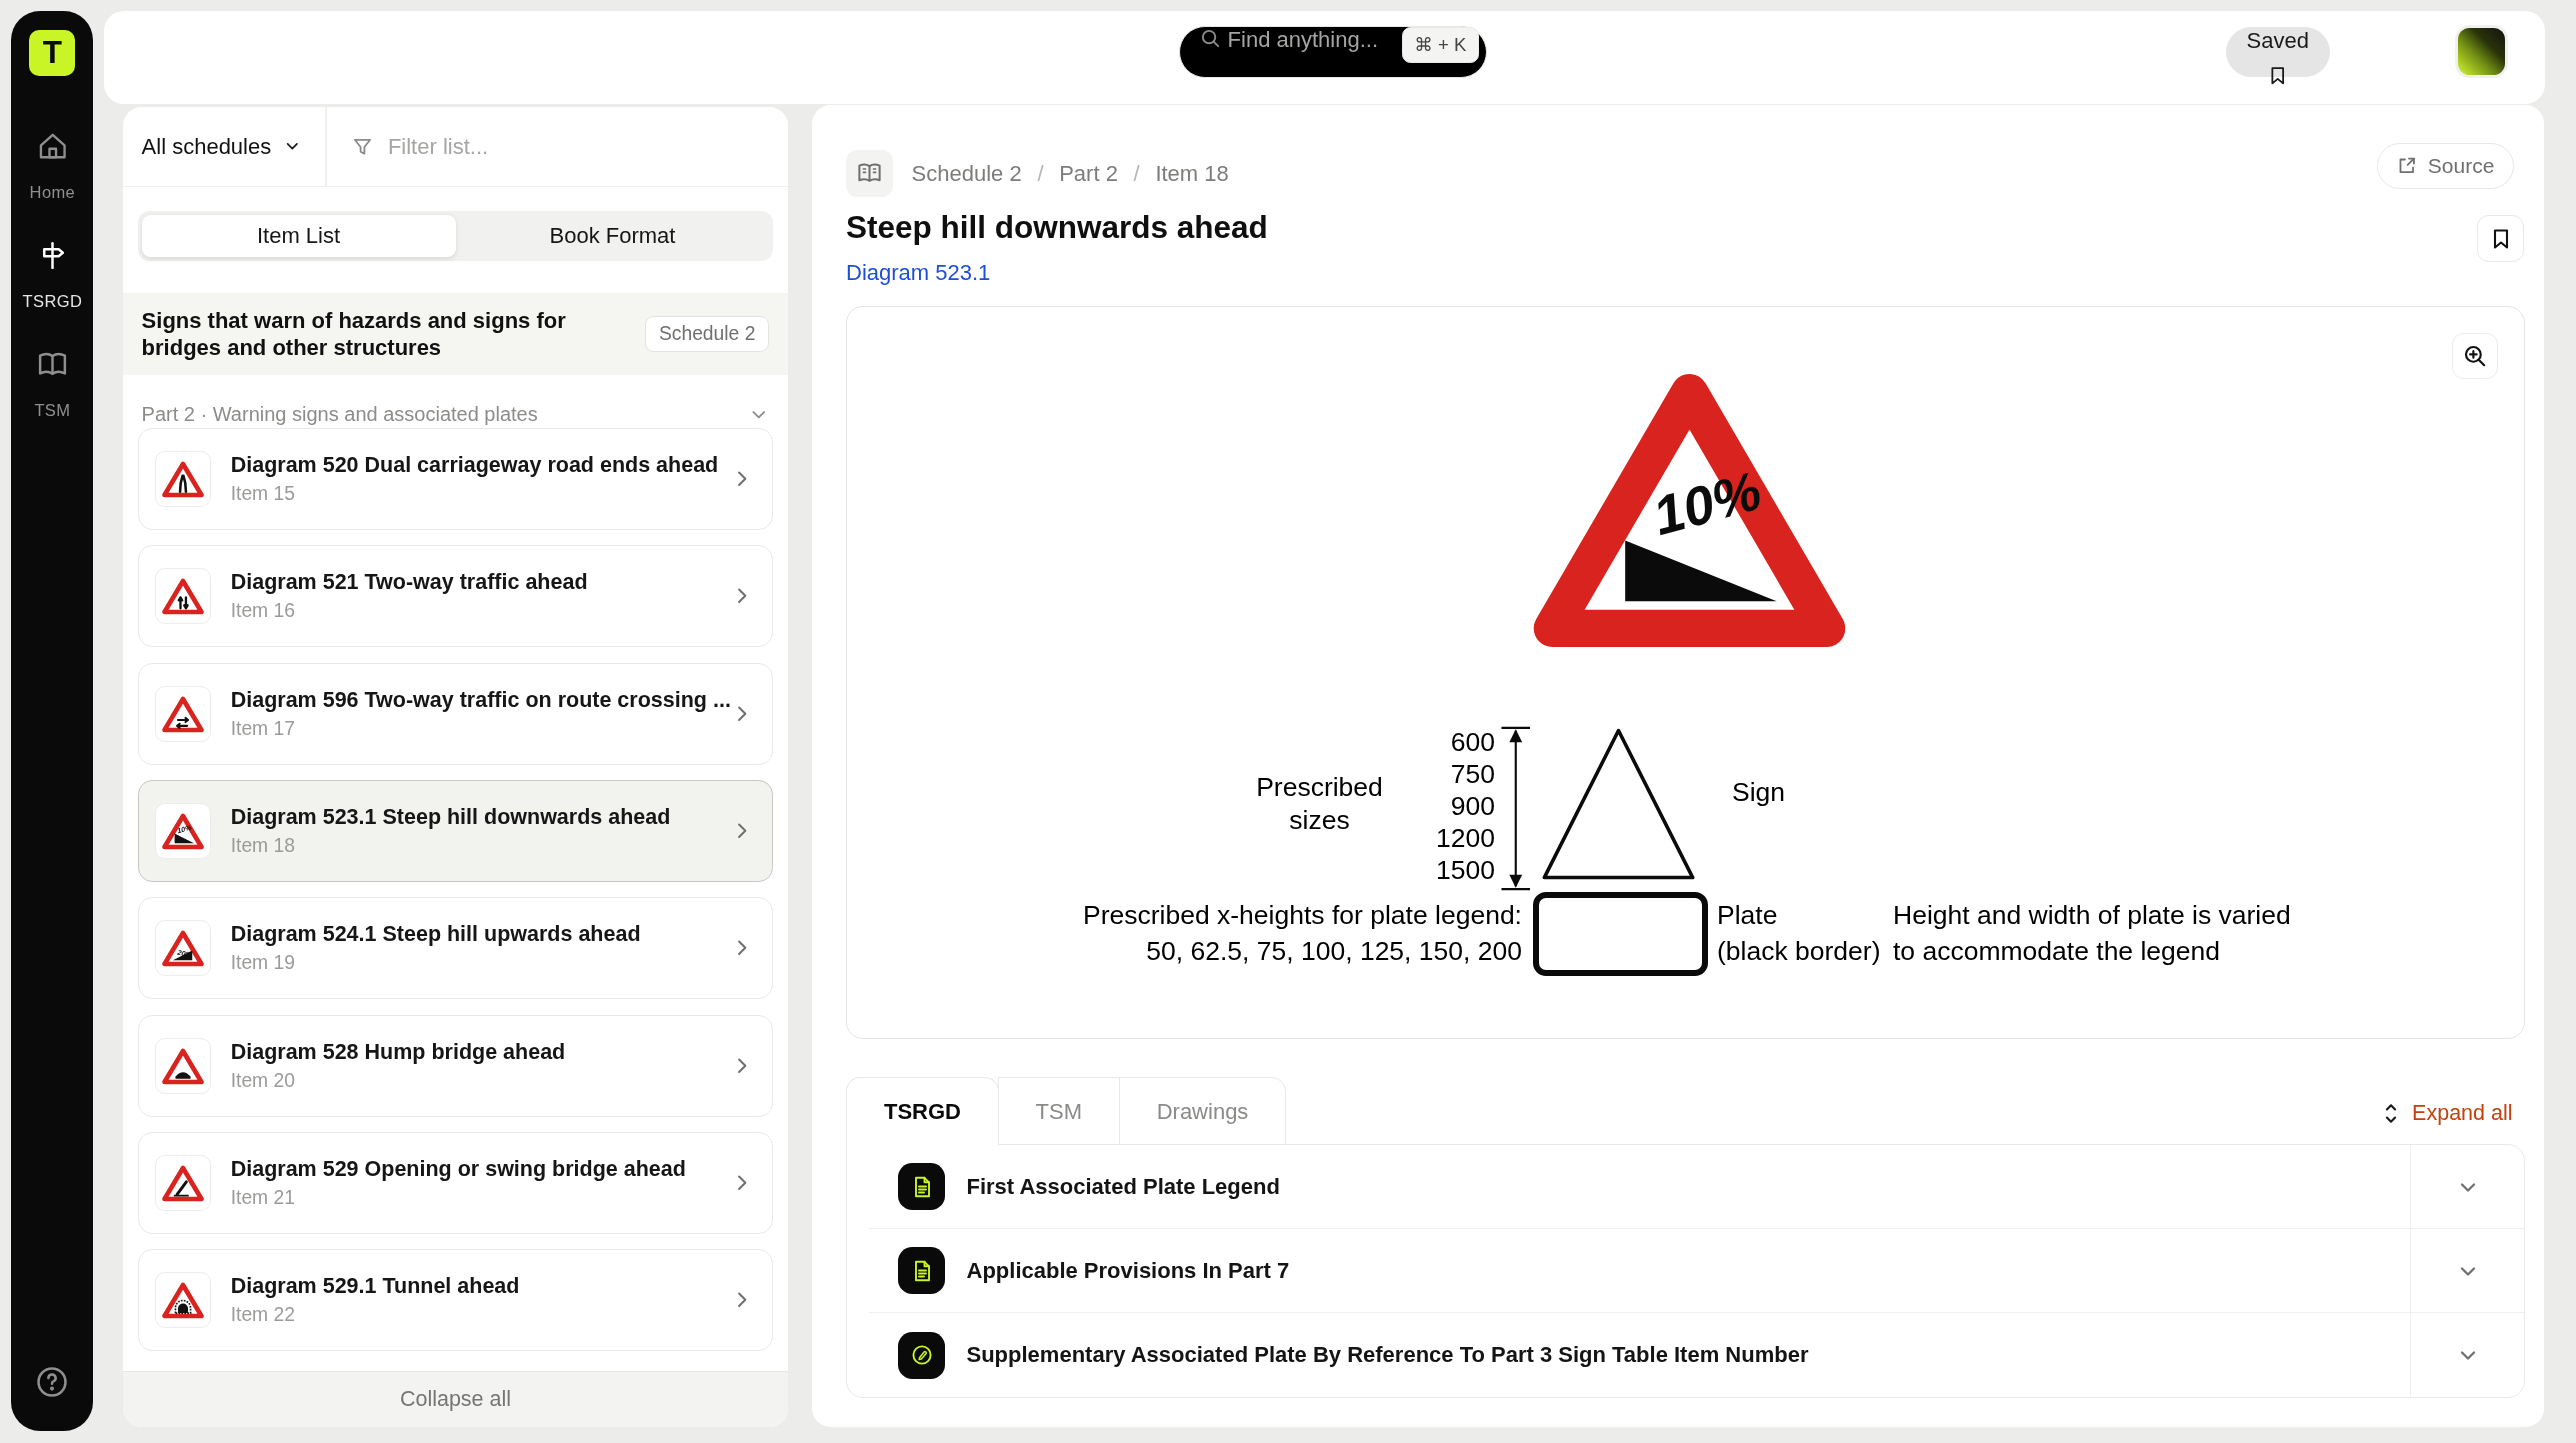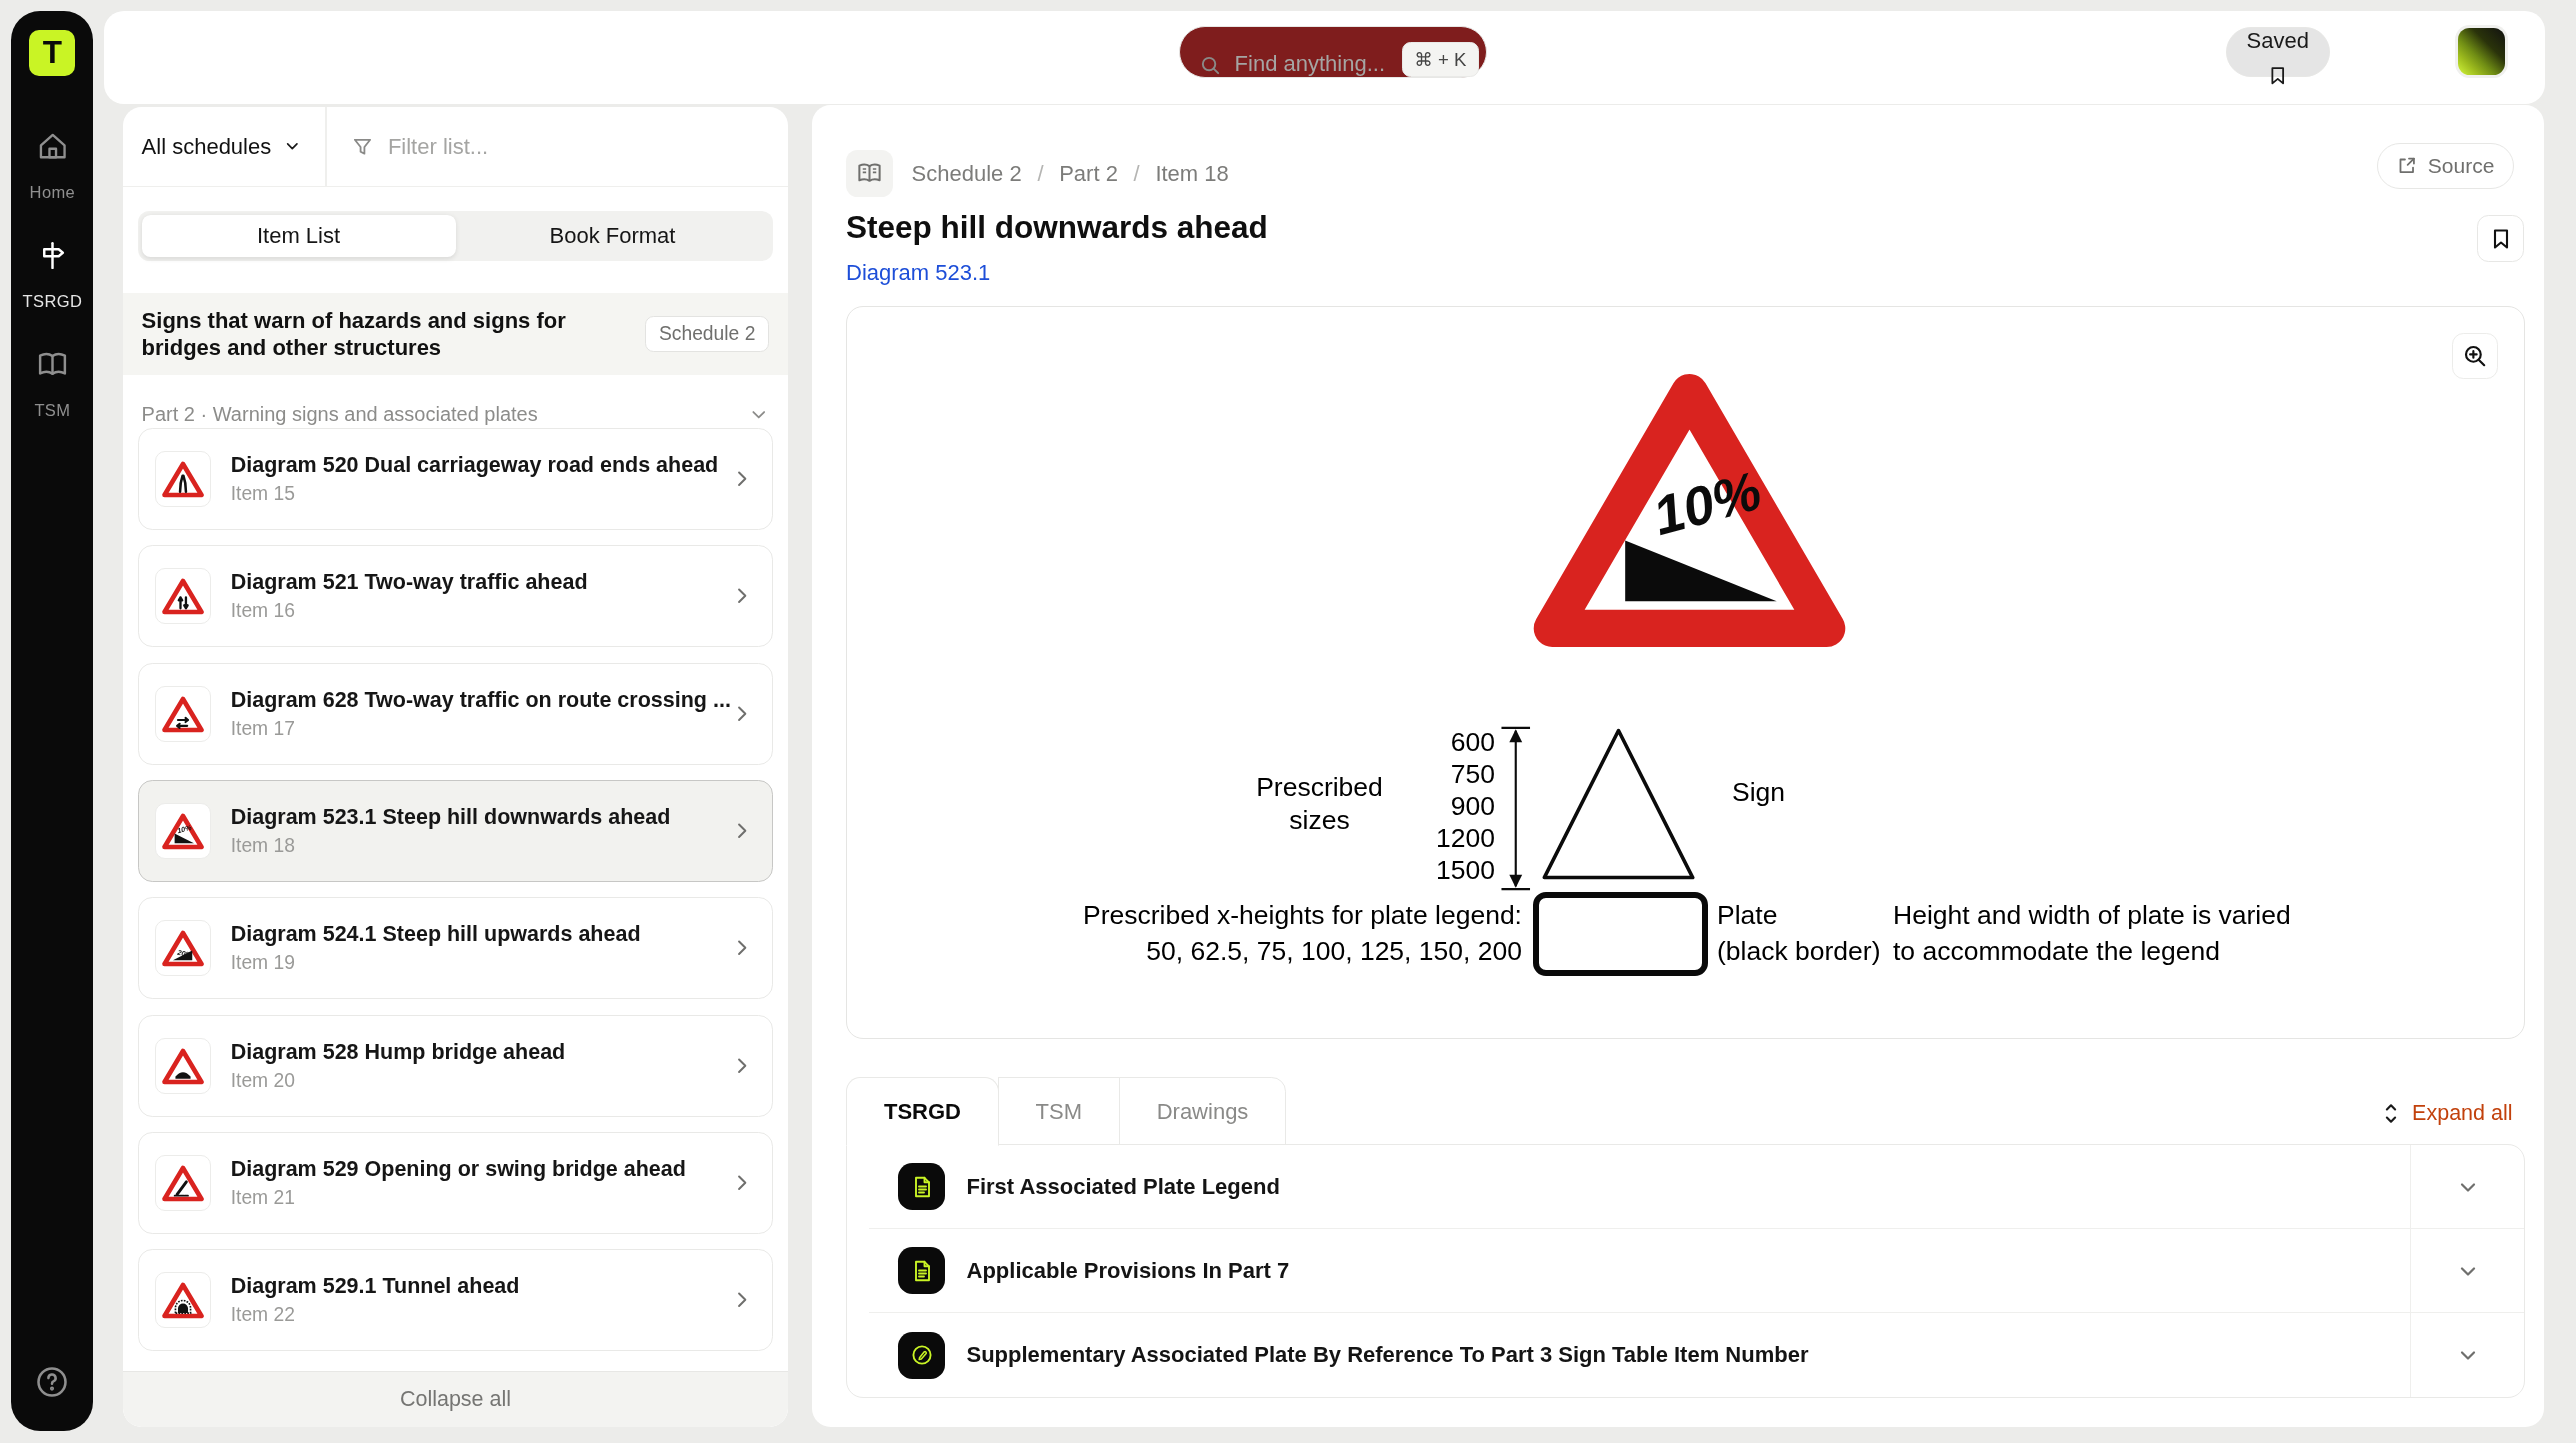--- a/index.html
+++ b/index.html
@@ -31,22 +31,22 @@
   .help-btn { position: absolute; left: 50%; transform: translateX(-50%); bottom: 31.5px; }
 
   
   .topbar {
     position: absolute; left: 104px; top: 11.4px; width: 2441px; height: 93px;
     background: #ffffff; border-radius: 20px;
   }
   .search {
     position: absolute; left: 1075px; top: 15px; width: 308px; height: 52px;
     border: 1.4px solid #e7e7e5; border-radius: 715px;
-    display: flex; align-items: flex-end; padding: 0 7.2px 0 18.6px; gap: 13px;
-    background: #7f1d1d;
+    display: flex; align-items: flex-start; padding: 0 7.2px 0 18.6px; gap: 6px;
+    background: #000000;
   }
   .search .ph { font-size: 22px; color: #a5a5a3; flex: 1; white-space: nowrap; }
   .kbd {
     background: #f4f4f2; border: 1.4px solid #e9e9e7; border-radius: 8.6px;
     font-size: 18.6px; color: #454545; padding: 5.7px 11.4px; white-space: nowrap;
   }
   .saved-btn {
     position: absolute; right: 215px; top: 15.7px; height: 50px;
     border: 1.4px solid #e7e7e5; border-radius: 715px; background: #e5e5e5;
     display: flex; align-items: center; gap: 11.4px; padding: 0 20px;
@@ -354,21 +354,21 @@
 
     <div class="card" style="top:235px">
       <div class="thumb">
         <svg width="42" height="37" viewBox="0 0 100 88">
           <path d="M50 7 L94 81 L6 81 Z" fill="#fff" stroke="#d9231f" stroke-width="11" stroke-linejoin="round"></path>
           <path d="M38 57 H62 M62 57 l-6 -5 M62 57 l-6 5" stroke="#111" stroke-width="5" fill="none" stroke-linecap="round" stroke-linejoin="round"></path>
           <path d="M60 71 H36 M36 71 l6 -5 M36 71 l6 5" stroke="#111" stroke-width="5" fill="none" stroke-linecap="round" stroke-linejoin="round"></path>
         </svg>
       </div>
       <div class="card-text">
-        <div class="card-title">Diagram 628 Two-way traffic on route crossing ...</div>
+        <div class="card-title">Diagram 596 Two-way traffic on route crossing ...</div>
         <div class="card-sub">Item 17</div>
       </div>
       <span class="chev">
         <svg width="21.5" height="21.5" viewBox="0 0 24 24" fill="none" stroke="#6f6f6d" stroke-width="2.2" stroke-linecap="round" stroke-linejoin="round">
             <path d="M9 5 L16 12 L9 19"></path>
           </svg>
       </span>
     </div>
 
     <div class="card selected" style="top:352px">

